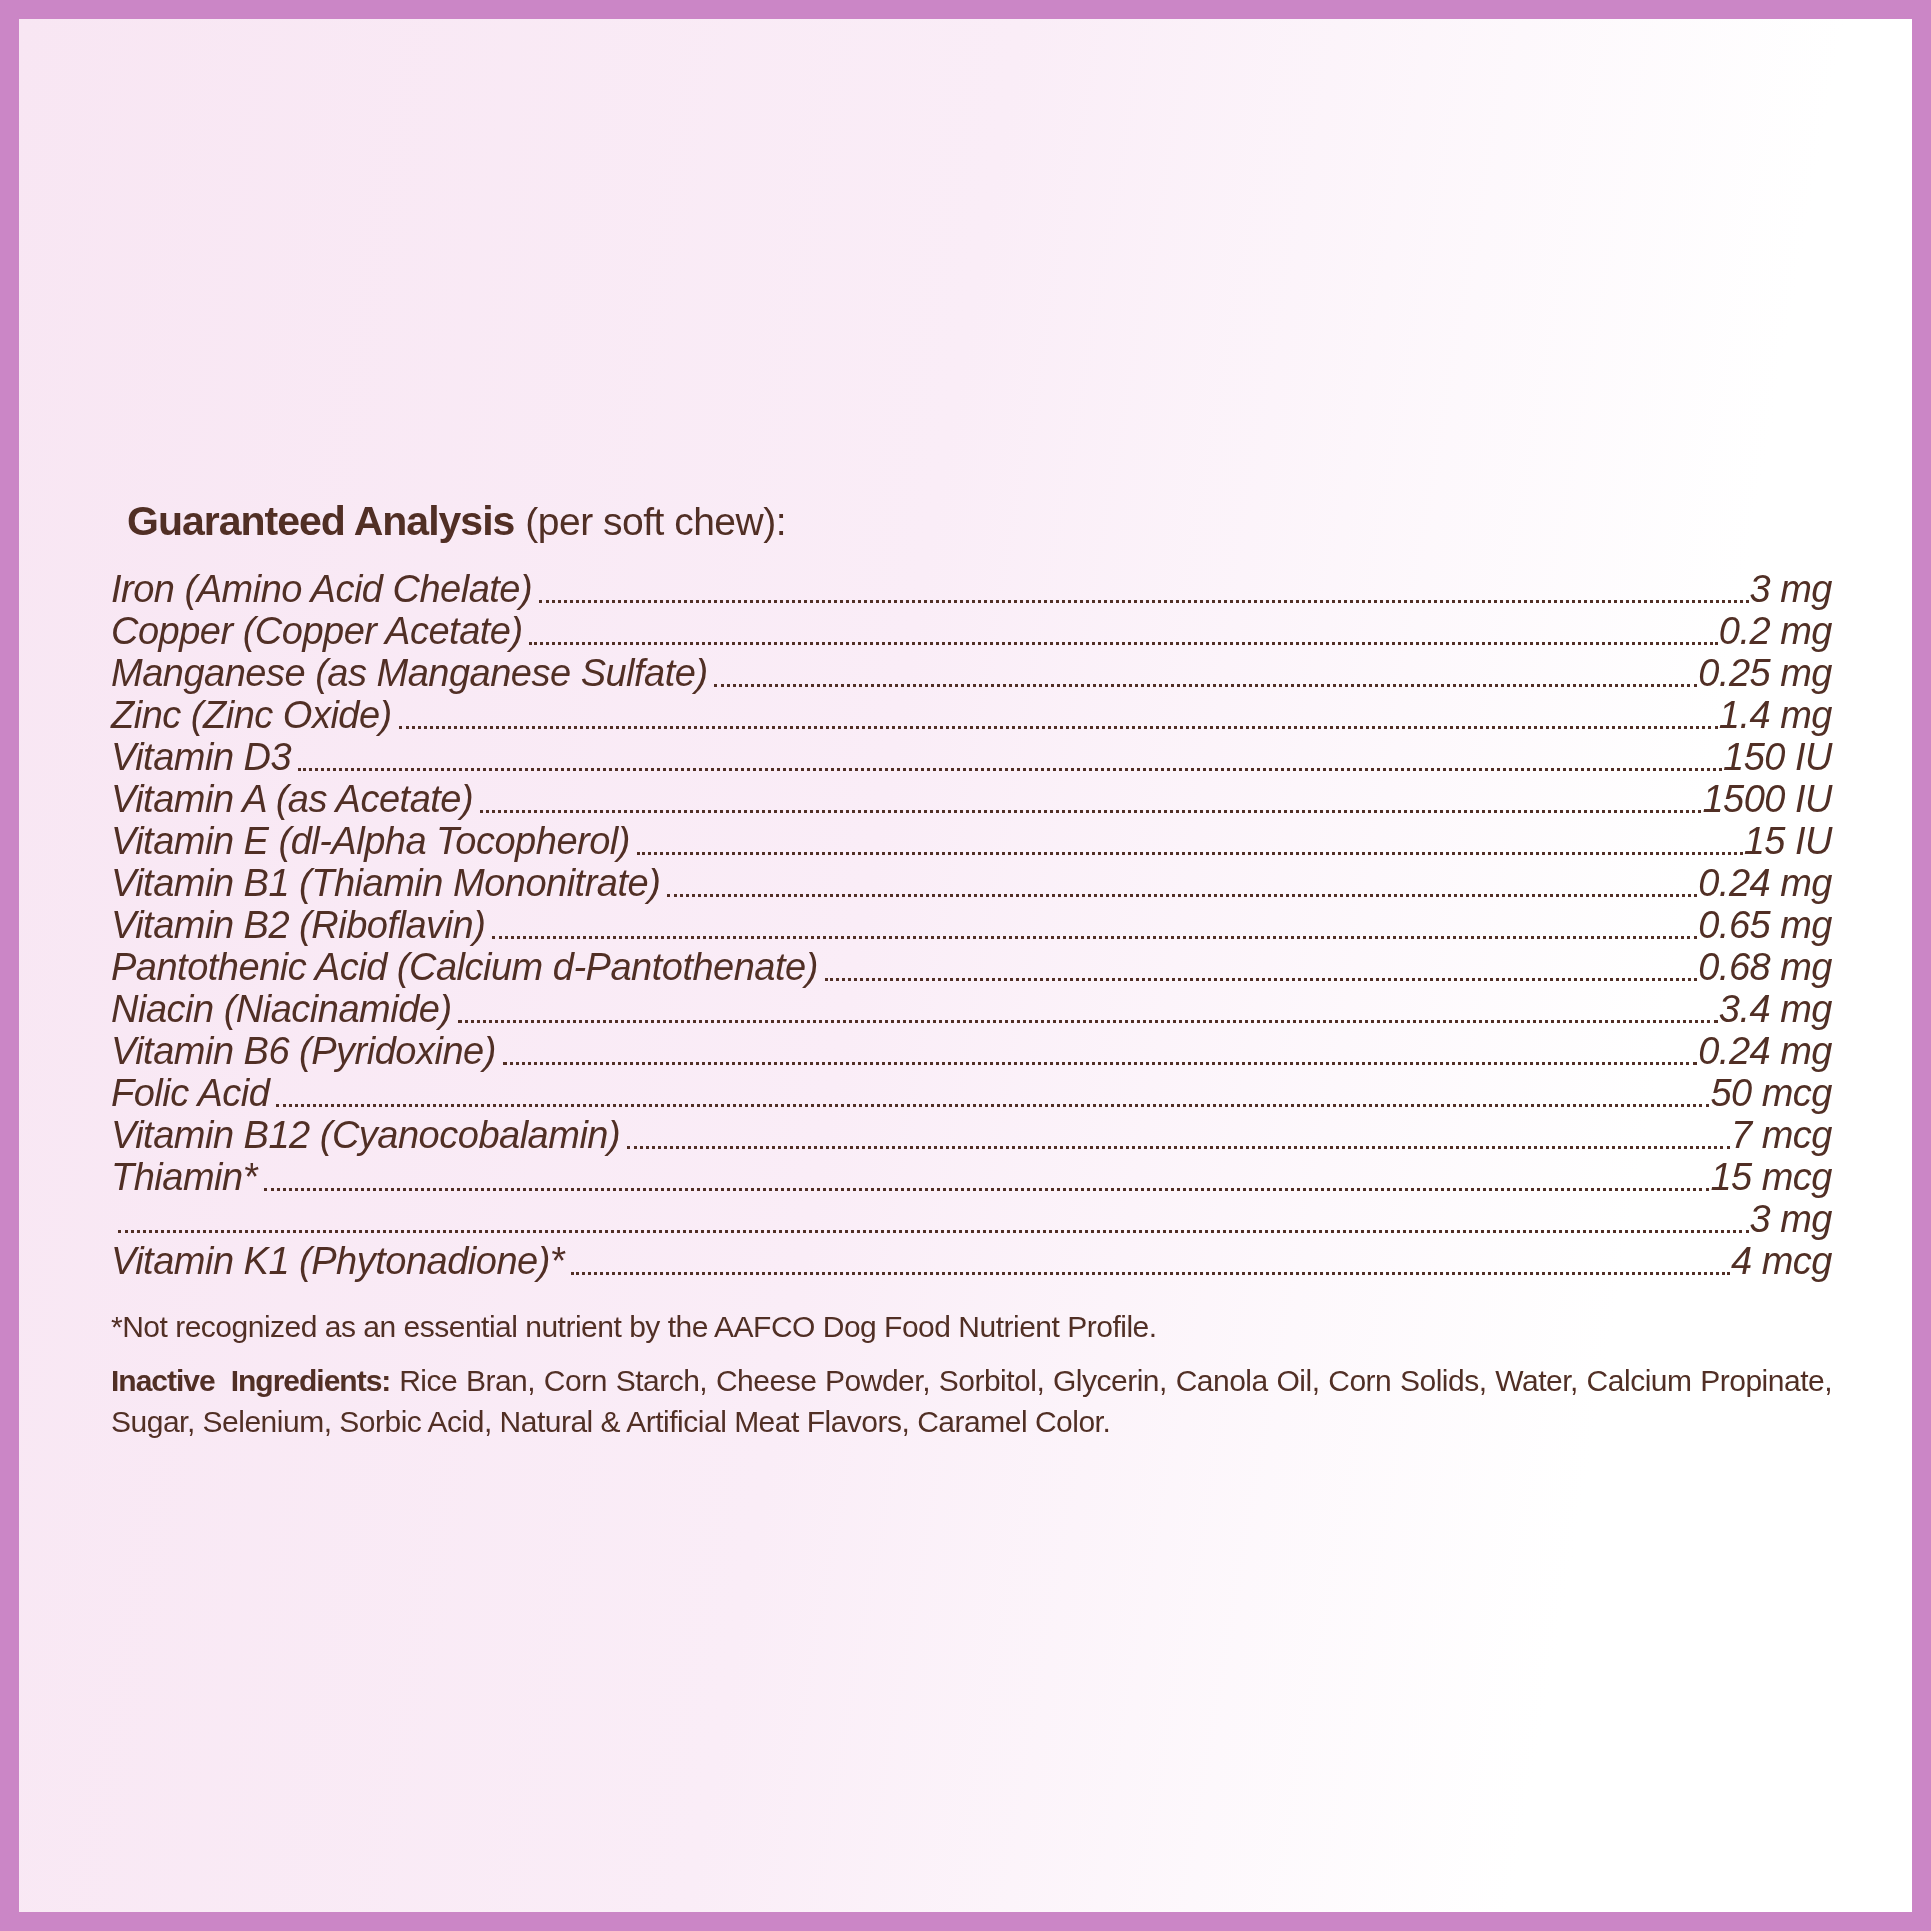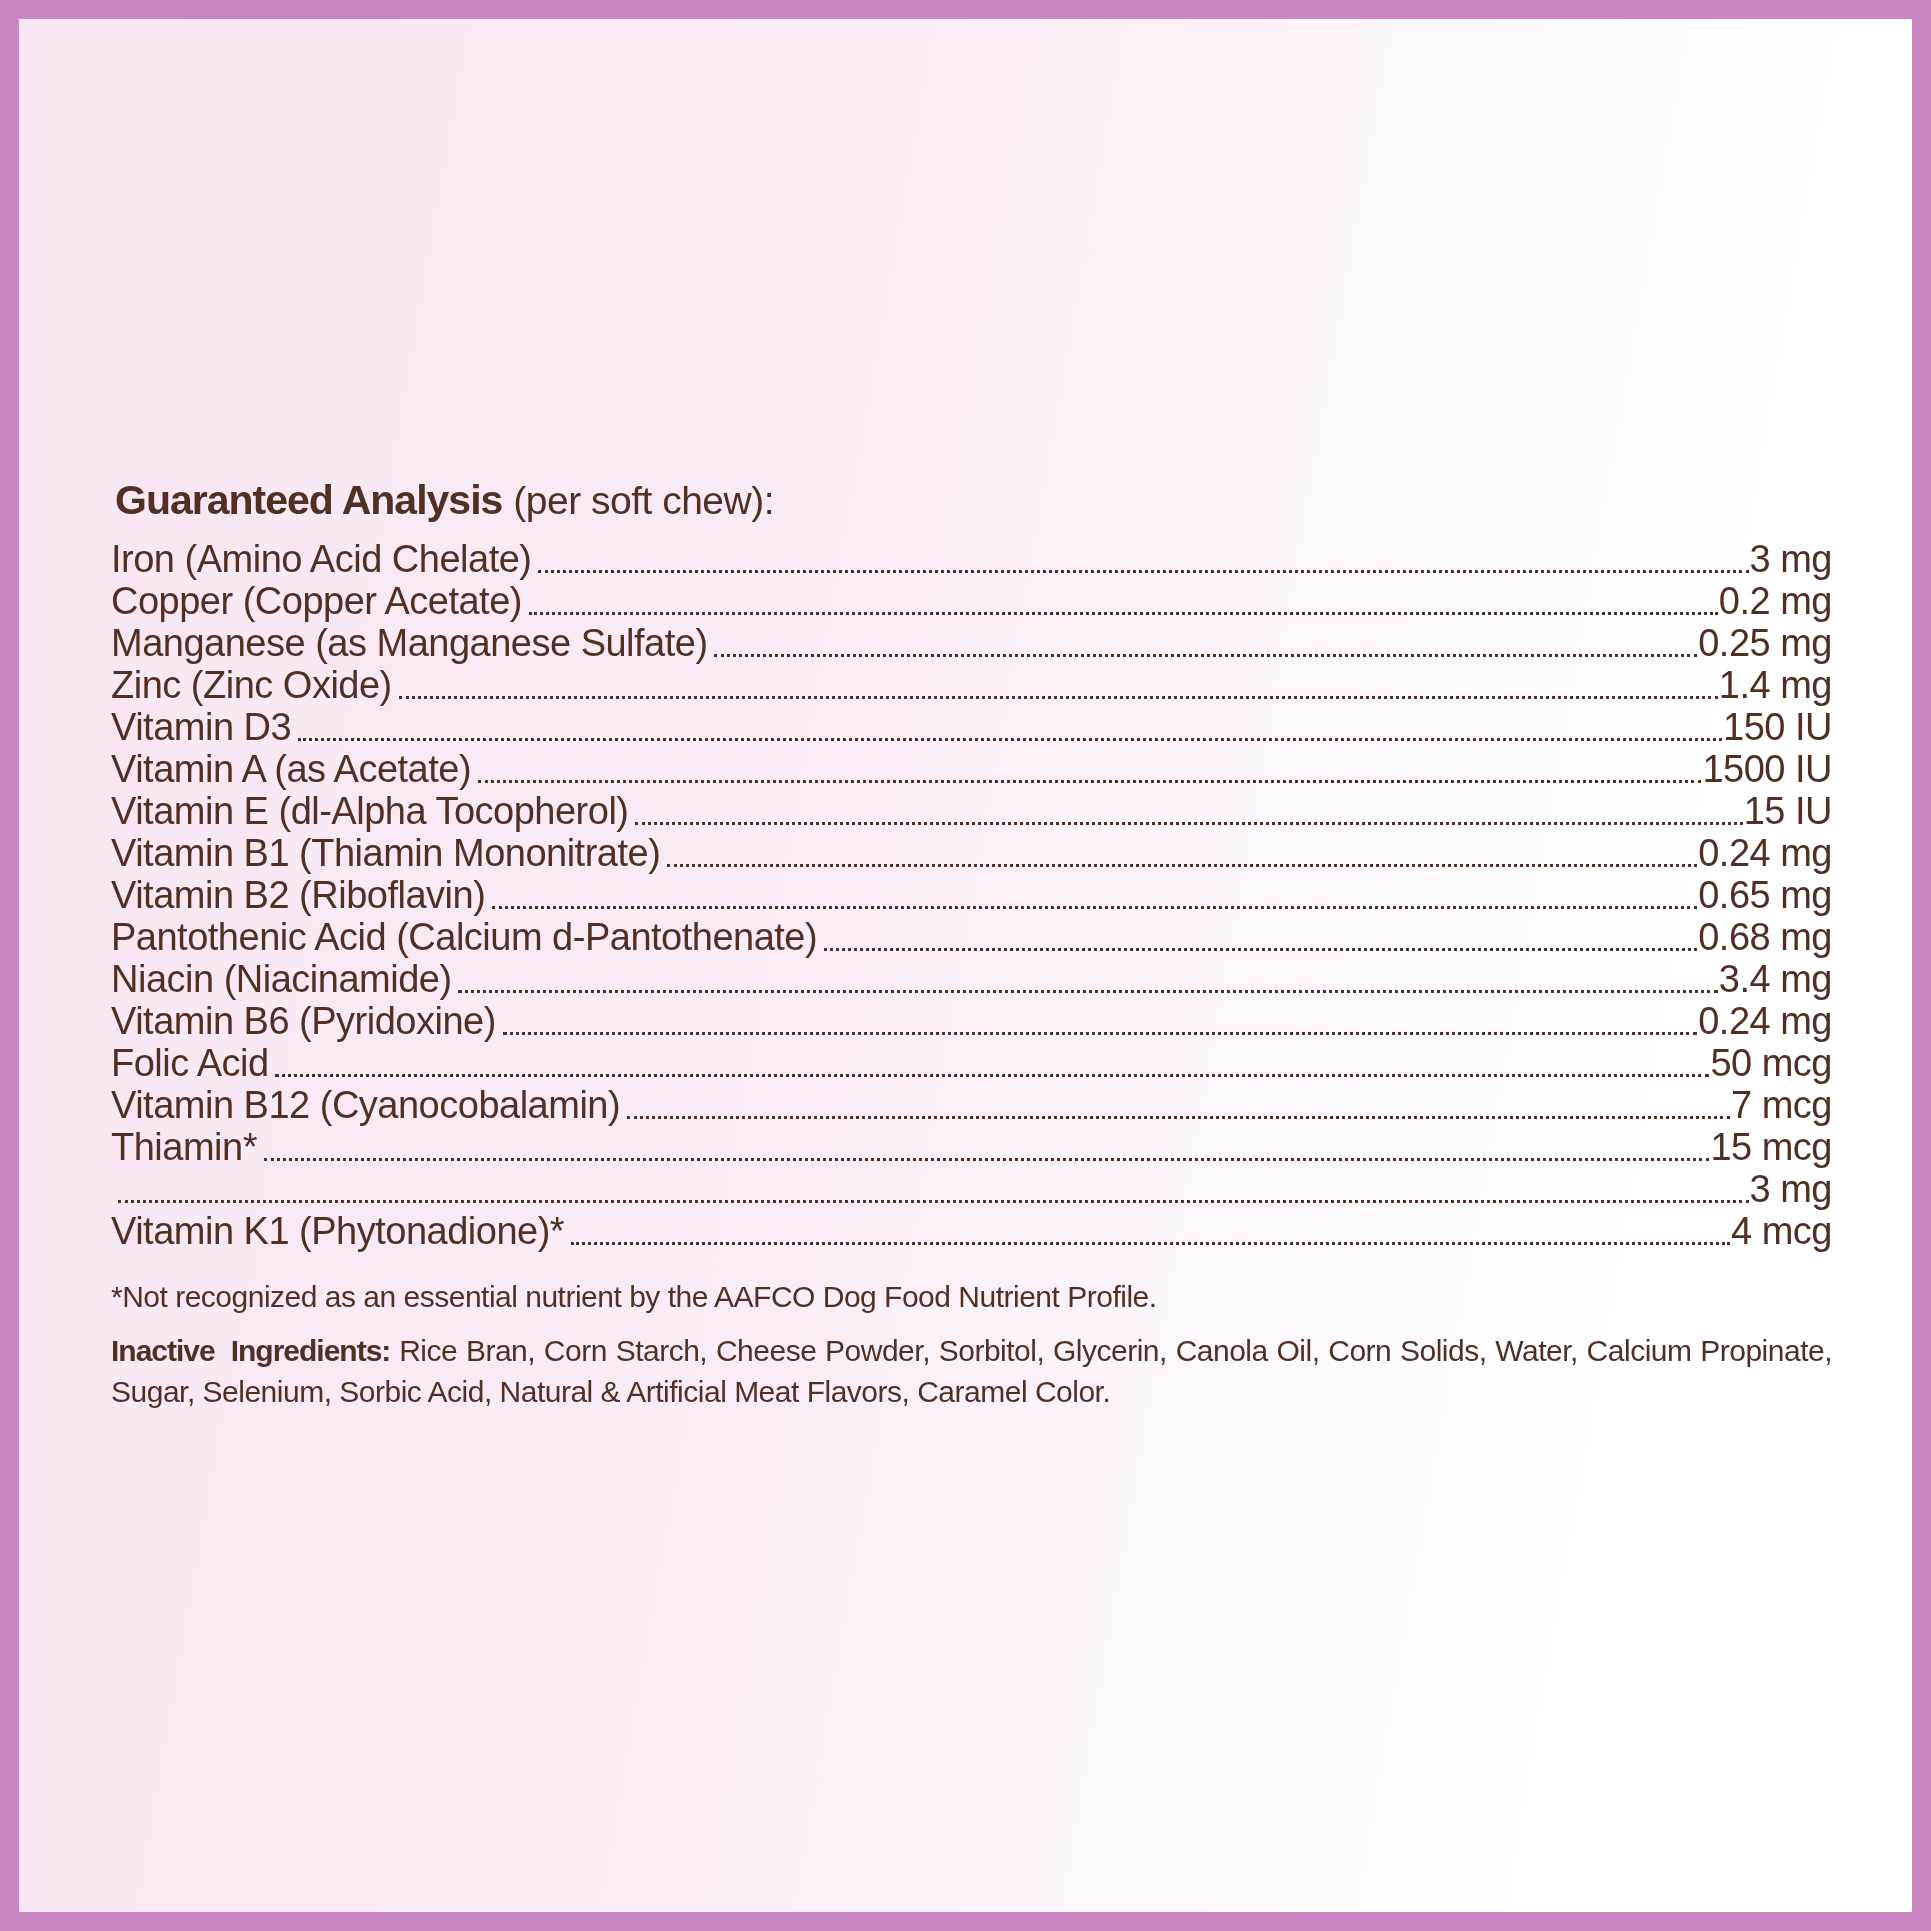--- a/index.html
+++ b/index.html
@@ -24,35 +24,36 @@
     overflow:hidden;
   }
   .content{
     position:absolute;
     left:92px;
     right:80px;
     top:456px;
     letter-spacing:-0.5px;
   }
   .heading{
-    margin:4px;
+    margin:16px;
     font-size:41px;
-    line-height:42px;
+    line-height:60px;
     font-weight:normal;
     white-space:nowrap;
   }
   .heading .hb{
     font-weight:bold;
     letter-spacing:-1px;
   }
   .heading .hn{
     font-size:39px;
   }
   .rows{
     margin-top:16.4px;
+    font-style:italic;
   }
   .row{
     display:flex;
     align-items:flex-end;
     font-size:38px;
     line-height:42px;
     height:42px;
   }
   .row .label{white-space:nowrap;}
   .row .dots{

